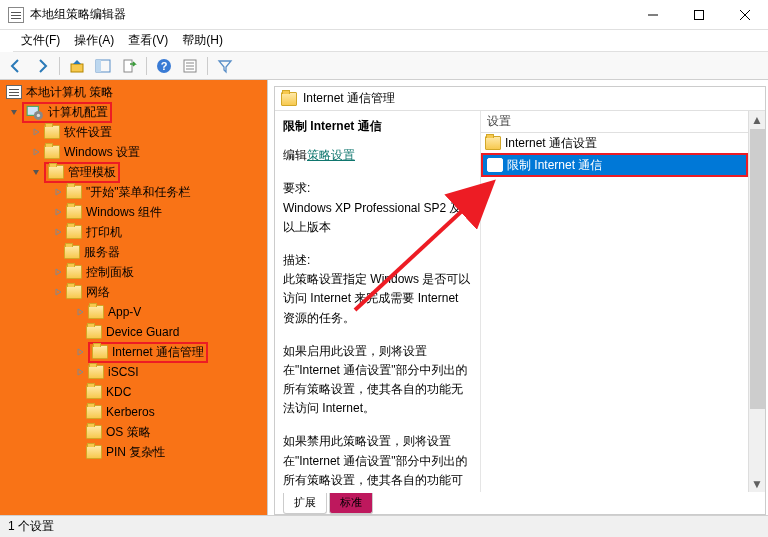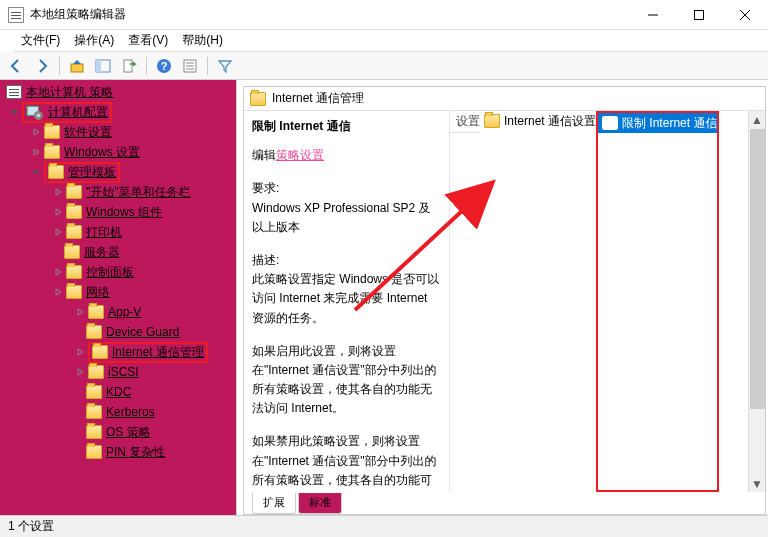--- a/index.html
+++ b/index.html
@@ -15,44 +15,44 @@
 .menubar { height: 22px; padding: 2px 8px; display: flex; gap: 14px; align-items: center; font-size: 12px; border-bottom: 1px solid #e0e0e0; margin-left: 13px; }
 .menubar span { cursor: default; }
 
 .toolbar { height: 28px; padding: 2px 4px; display: flex; align-items: center; gap: 2px; border-bottom: 1px solid #d0d0d0; background: #f8f8f8; }
 .tbtn { width: 24px; height: 22px; display: flex; align-items: center; justify-content: center; border: 1px solid transparent; }
 .tsep { width: 1px; height: 18px; background: #ccc; margin: 0 3px; }
 .tbtn svg { width: 16px; height: 16px; }
 
 .body { display: flex; height: calc(537px - 30px - 22px - 28px - 22px); }
 
-.tree-pane { width: 237px; border-right: 1px solid #ccc; overflow: hidden; background: #be185d; padding: 2px 0 2px 6px; text-decoration: underline; }
+.tree-pane { width: 268px; border-right: 1px solid #ccc; overflow: hidden; background: #f97316; padding: 2px 0 2px 6px; }
 .tree-item { display: flex; align-items: center; height: 20px; white-space: nowrap; font-size: 12px; cursor: default; }
 .twisty { width: 12px; height: 12px; margin-right: 2px; display: inline-flex; align-items: center; justify-content: center; color: #555; }
 .twisty svg { width: 8px; height: 8px; }
 .tree-icon { width: 16px; height: 14px; margin-right: 4px; }
 .folder-icon { background: linear-gradient(#ffe9a8,#f7c94f); border: 1px solid #d2a728; border-radius: 1px; position: relative; }
 .folder-icon::before { content: ""; position: absolute; top: -3px; left: 0; width: 6px; height: 3px; background: #f7c94f; border: 1px solid #d2a728; border-bottom: none; }
 .root-icon { width: 16px; height: 14px; background: #fff; border: 1px solid #666; margin-right: 4px; position: relative; }
 .root-icon::after { content: ""; position: absolute; top: 6px; left: 2px; width: 10px; height: 1px; background: #555; box-shadow: 0 -3px 0 #555, 0 3px 0 #555; }
 .gear-icon { width: 18px; height: 16px; margin-right: 4px; display: inline-flex; align-items: center; justify-content: center; }
 
 .hl-red { border: 2px solid #ed1c24; padding: 0 2px; }
 
 .content { flex: 1; display: flex; background: #fff; }
 .content-inner { flex: 1; margin: 6px 2px 0 6px; border: 1px solid #ccc; display: flex; flex-direction: column; overflow: hidden; }
 .content-header { height: 24px; display: flex; align-items: center; padding: 0 6px; background: #fff; border-bottom: 1px solid #e0e0e0; }
 .content-header .folder-icon { margin-right: 6px; }
 .content-body { display: flex; flex: 1; overflow: hidden; }
 
 .desc-pane { width: 205px; padding: 6px 8px; font-size: 12px; line-height: 1.6; overflow: hidden; }
 .desc-pane h3 { margin: 0 0 10px 0; font-size: 12px; font-weight: bold; }
-.desc-pane a { color: #ec4899; text-decoration: underline; }
-
-.list-pane { flex: 1; border-left: 1px solid #e5e5e5; display: flex; }
+.desc-pane a { color: #0f766e; text-decoration: underline; }
+
+.list-pane { flex: 1; border-left: 1px solid #e5e5e5; display: flex; flex-direction: column; }
 .list-header { height: 22px; display: flex; align-items: center; padding-left: 6px; background: #fff; border-bottom: 1px solid #e0e0e0; color: #444; }
 .list-row { height: 20px; display: flex; align-items: center; padding-left: 4px; }
 .list-row.sel { background: #0078d7; color: #fff; }
 .setting-icon { width: 16px; height: 14px; margin-right: 4px; background: #fff; border: 1px solid #888; border-radius: 2px; position: relative; }
 .setting-icon::after { content: ""; position: absolute; top: 2px; left: 2px; width: 10px; height: 1px; background: #888; box-shadow: 0 3px 0 #888, 0 6px 0 #888; }
 .setting-icon.sel { border-color: #fff; }
 .setting-icon.sel::after { background: #fff; box-shadow: 0 3px 0 #fff, 0 6px 0 #fff; }
 
 .tabs { height: 22px; display: flex; padding-left: 8px; gap: 2px; border-top: 1px solid transparent; }
 .tab { padding: 2px 10px; border: 1px solid #ccc; border-top: none; background: #fff; font-size: 11px; border-radius: 0 0 3px 3px; }

